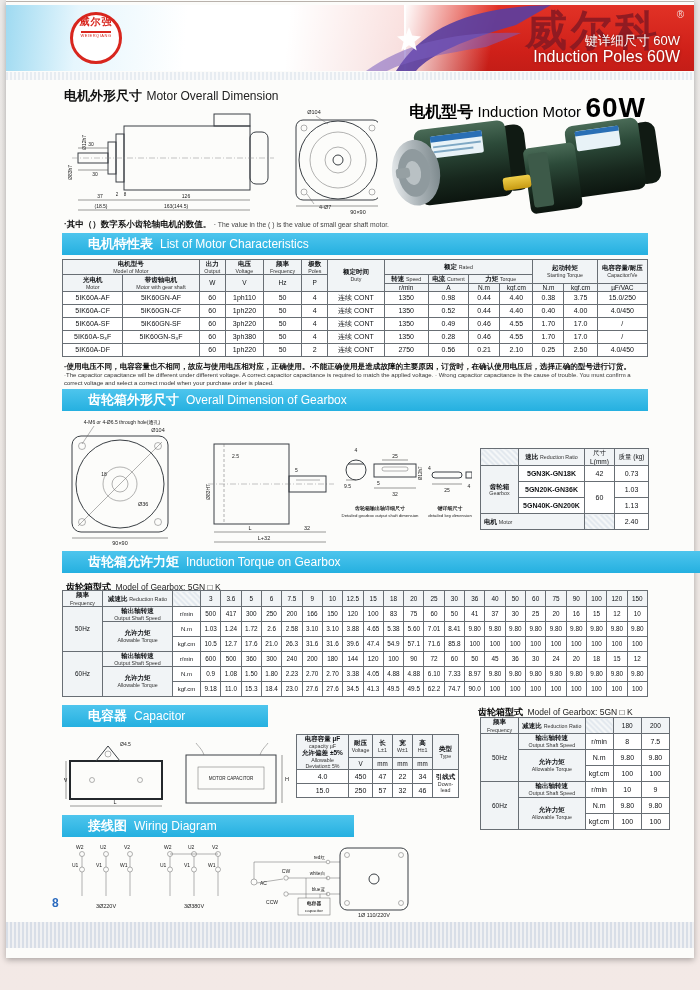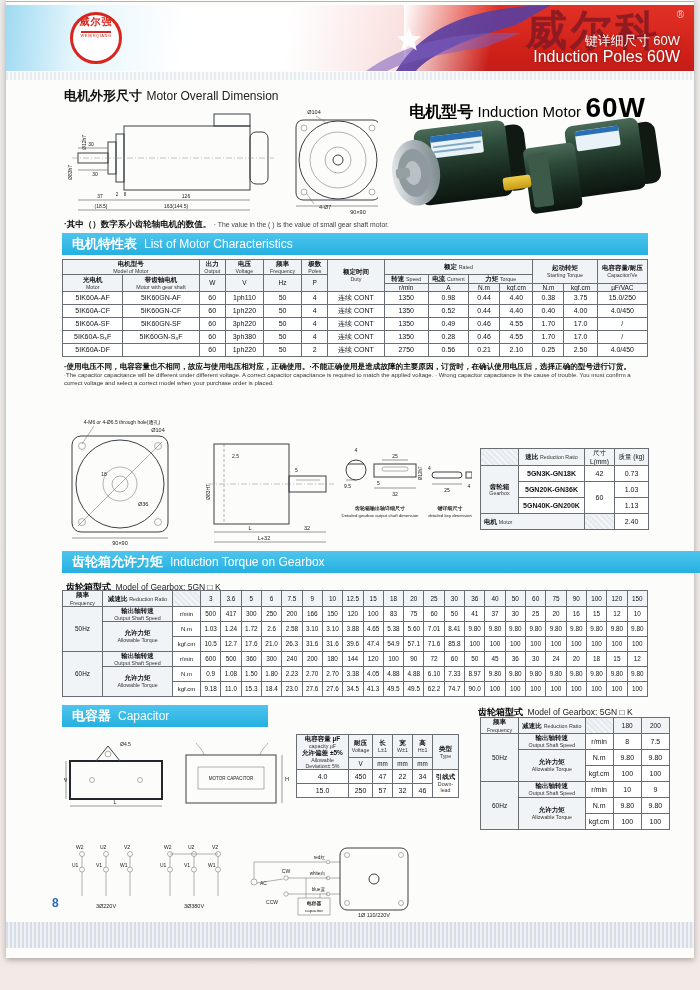--- a/index.html
+++ b/index.html
@@ -22,21 +22,21 @@
 .hte{position:absolute;right:14px;top:43px;color:#fff;font-size:16px;text-shadow:0 0 3px rgba(0,0,0,.35)}
 .hatchstrip{position:absolute;left:0;top:72px;width:688px;height:8px;background:repeating-linear-gradient(90deg,#e7ecf1 0 2px,#f8f9fa 2px 4px)}
 
 .sechead{position:absolute;color:#111}
 .sechead .cn{font-weight:bold;font-size:13px}
 .sechead .en{font-size:12px;color:#222}
 .prodhead{position:absolute;right:48px;top:92px;text-align:right;color:#000;white-space:nowrap}
 .prodhead .cn{font-weight:bold;font-size:16px}
 .prodhead .en{font-size:15px}
 .prodhead .pw{font-size:28px;font-weight:bold;letter-spacing:1px}
-.banner{position:absolute;height:22px;background:linear-gradient(180deg,#4ec5ed 0%,#25b0e0 100%);color:#fff;display:flex;align-items:center;gap:7px;padding:0 10px;white-space:nowrap}
+.banner{position:absolute;height:22px;background:linear-gradient(180deg,#4ec5ed 0%,#25b0e0 100%);color:#fff;display:flex;align-items:center;gap:7px;padding:0 26px;white-space:nowrap}
 .banner .bcn{font-weight:bold;font-size:13px}
 .banner .ben{font-size:12px}
 
 table{border-collapse:collapse;table-layout:fixed;background:#fff;color:#101215}
 td,th{border:1px solid #686e74;font-weight:normal;text-align:center;vertical-align:middle;padding:0 1px;overflow:hidden}
 th{background:#f1f4f6}
 .tbl{position:absolute;border:1.5px solid #33383c}
 .cb{font-weight:bold;font-size:6.5px;line-height:1.2}
 .ce{font-size:5.3px;color:#333;line-height:1.15}
 .inl .cb,.inl .ce{display:inline}
@@ -363,20 +363,24 @@
             <td>4.0/450</td>
           </tr>
 </tbody>
       </table>
 
 <div class="note2" style="left:58px;top:362px">
   <div class="cn">·使用电压不同，电容容量也不相同，故应与使用电压相对应，正确使用。·不能正确使用是造成故障的主要原因，订货时，在确认使用电压后，选择正确的型号进行订货。</div>
   <div class="en">·The capacitor capacitance will be different under different voltage. A correct capacitor capacitance is required to match the applied voltage. · Wrong capacitor capacitance is the cause of trouble. You must confirm a correct voltage and select a correct model when your purchase order is placed.</div>
 </div>
 
+<div class="banner" style="left:56px;top:389px;width:586px">
+  <span class="bcn">齿轮箱外形尺寸</span>
+  <span class="ben">Overall Dimension of Gearbox</span>
+</div>
 
 <svg style="position:absolute;left:58px;top:414px" width="408" height="132" viewBox="0 0 408 132">
 
   <rect x="8" y="22" width="96" height="96" rx="9" class="out"></rect>
   <circle cx="18" cy="32" r="3.5" class="thin"></circle>
         <circle cx="94" cy="32" r="3.5" class="thin"></circle>
   <circle cx="18" cy="108" r="3.5" class="thin"></circle>
         <circle cx="94" cy="108" r="3.5" class="thin"></circle>
   <circle cx="56" cy="70" r="44" class="out"></circle>
   <circle cx="56" cy="70" r="17" class="thin"></circle>
@@ -839,20 +843,24 @@
             <td>9.80</td>
   </tr>
   <tr>
             <td>kgf.cm</td>
             <td>100</td>
             <td>100</td>
           </tr>
 </tbody>
       </table>
 
+<div class="banner" style="left:56px;top:815px;width:292px">
+  <span class="bcn">接线图</span>
+  <span class="ben">Wiring Diagram</span>
+</div>
 
 <svg style="position:absolute;left:58px;top:840px" width="360" height="78" viewBox="0 0 360 78">
 
   <g class="thin">
     <circle cx="18" cy="14" r="2.5"></circle>
           <circle cx="42" cy="14" r="2.5"></circle>
           <circle cx="66" cy="14" r="2.5"></circle>
     <line x1="18" y1="16.5" x2="18" y2="27"></line>
           <line x1="42" y1="16.5" x2="42" y2="27"></line>
           <line x1="66" y1="16.5" x2="66" y2="27"></line>

